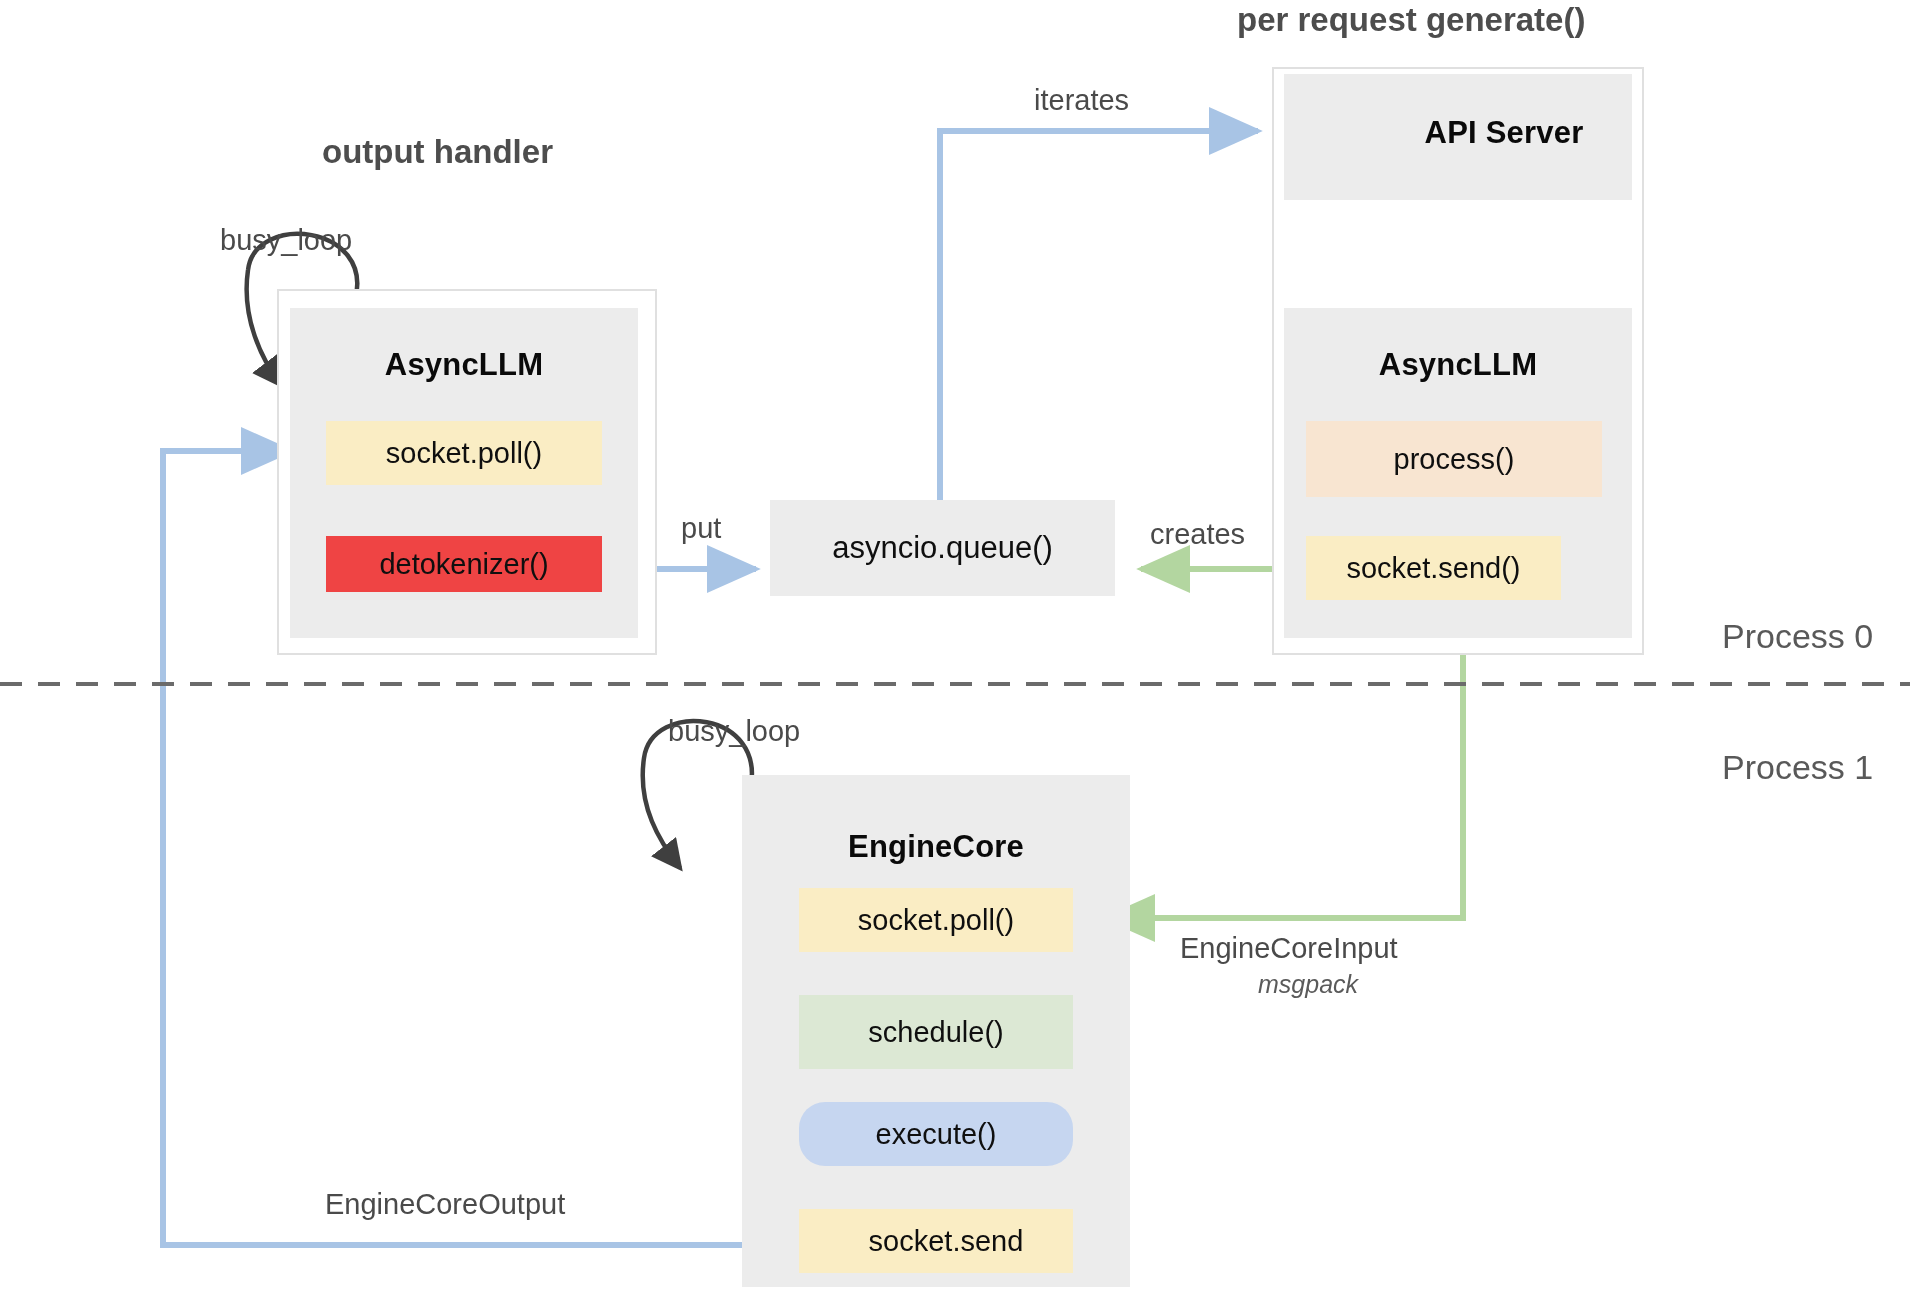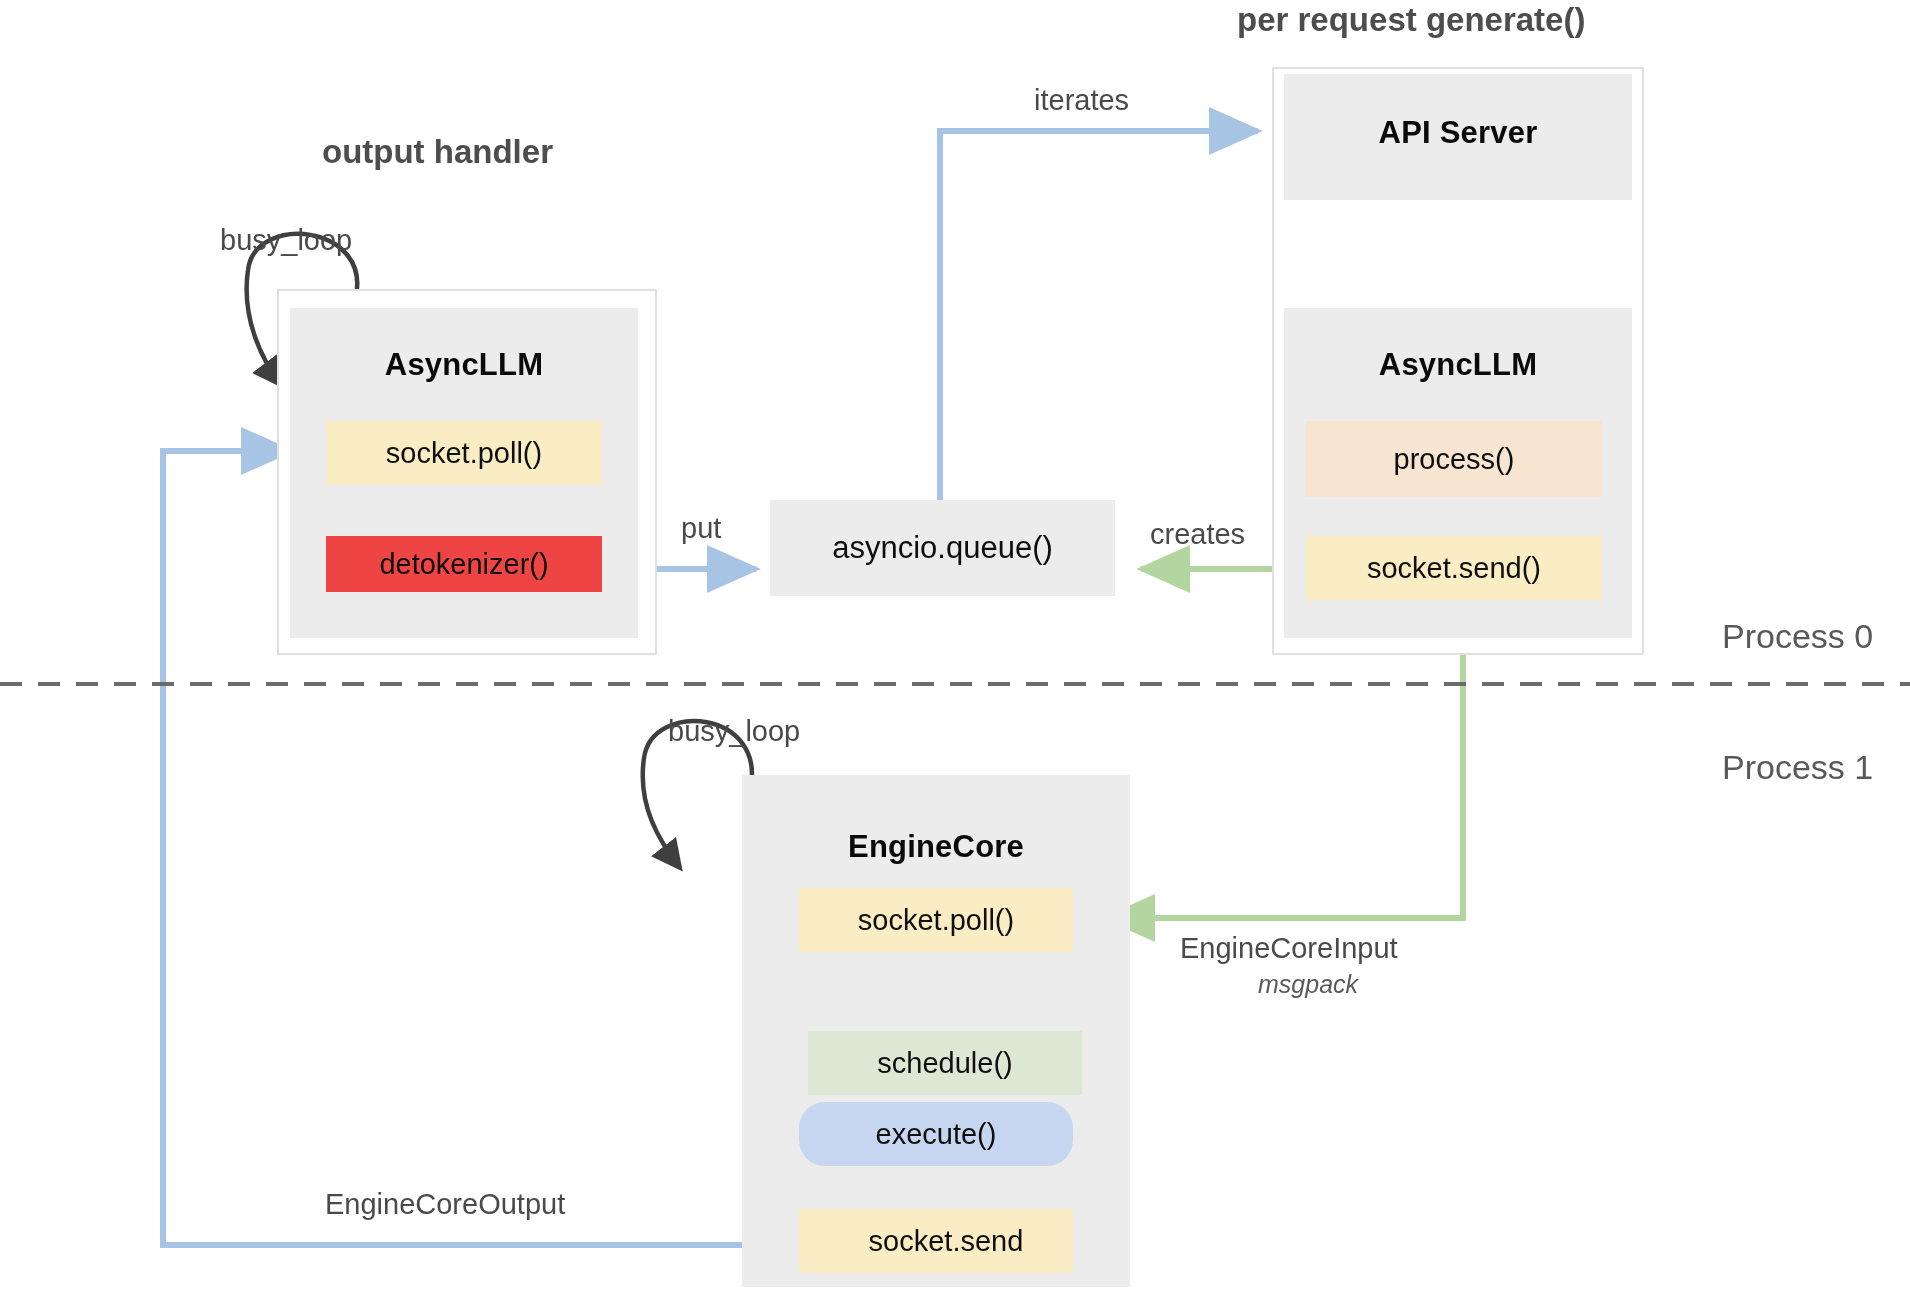--- a/index.html
+++ b/index.html
@@ -169,33 +169,33 @@
 
   <div class="edge-label" style="left:681px; top:512px;">put</div>
 
   <div class="edge-label" style="left:1150px; top:518px;">creates</div>
 
   <div class="edge-label" style="left:1034px; top:84px;">iterates</div>
 
   <div class="outer-group" style="left:1272px; top:67px; width:372px; height:588px;"></div>
 
   <div class="module" style="left:1284px; top:74px; width:348px; height:126px;">
-    <div class="module-title" style="top:41px;">API Server</div>
+    <div class="module-title" style="top:41px;margin-left:46px;">API Server</div>
   </div>
 
   <div class="module" style="left:1284px; top:308px; width:348px; height:330px;">
     <div class="module-title" style="top:39px;">AsyncLLM</div>
     <div class="slot" style="left:22px; top:113px; width:296px; height:76px; background:#f8e5d1;">process()</div>
-    <div class="slot" style="left:22px; top:228px; width:296px; height:64px; background:#faedc4;text-align:right;">socket.send()</div>
+    <div class="slot" style="left:22px; top:228px; width:255px; height:64px; background:#faedc4;text-align:right;">socket.send()</div>
   </div>
 
   <div class="module" style="left:742px; top:775px; width:388px; height:512px;">
     <div class="module-title" style="top:54px;">EngineCore</div>
     <div class="slot" style="left:57px; top:113px; width:274px; height:64px; background:#faedc4;">socket.poll()</div>
-    <div class="slot" style="left:66px; top:220px; width:274px; height:64px; background:#dce8d4;margin-top:36px;">schedule()</div>
+    <div class="slot" style="left:57px; top:220px; width:274px; height:74px; background:#dce8d4;">schedule()</div>
     <div class="slot" style="left:57px; top:327px; width:274px; height:64px; background:#c6d6f0;border-radius:26px;">execute()</div>
     <div class="slot" style="left:57px; top:434px; width:274px; height:64px; background:#faedc4;padding-left:20px;">socket.send</div>
   </div>
 
   <div class="edge-label" style="left:668px; top:715px;">busy_loop</div>
 
   <div class="edge-label" style="left:1180px; top:932px;">EngineCoreInput</div>
   <div class="edge-label small-italic" style="left:1258px; top:970px;">msgpack</div>
 
   <div class="edge-label" style="left:325px; top:1188px;">EngineCoreOutput</div>

